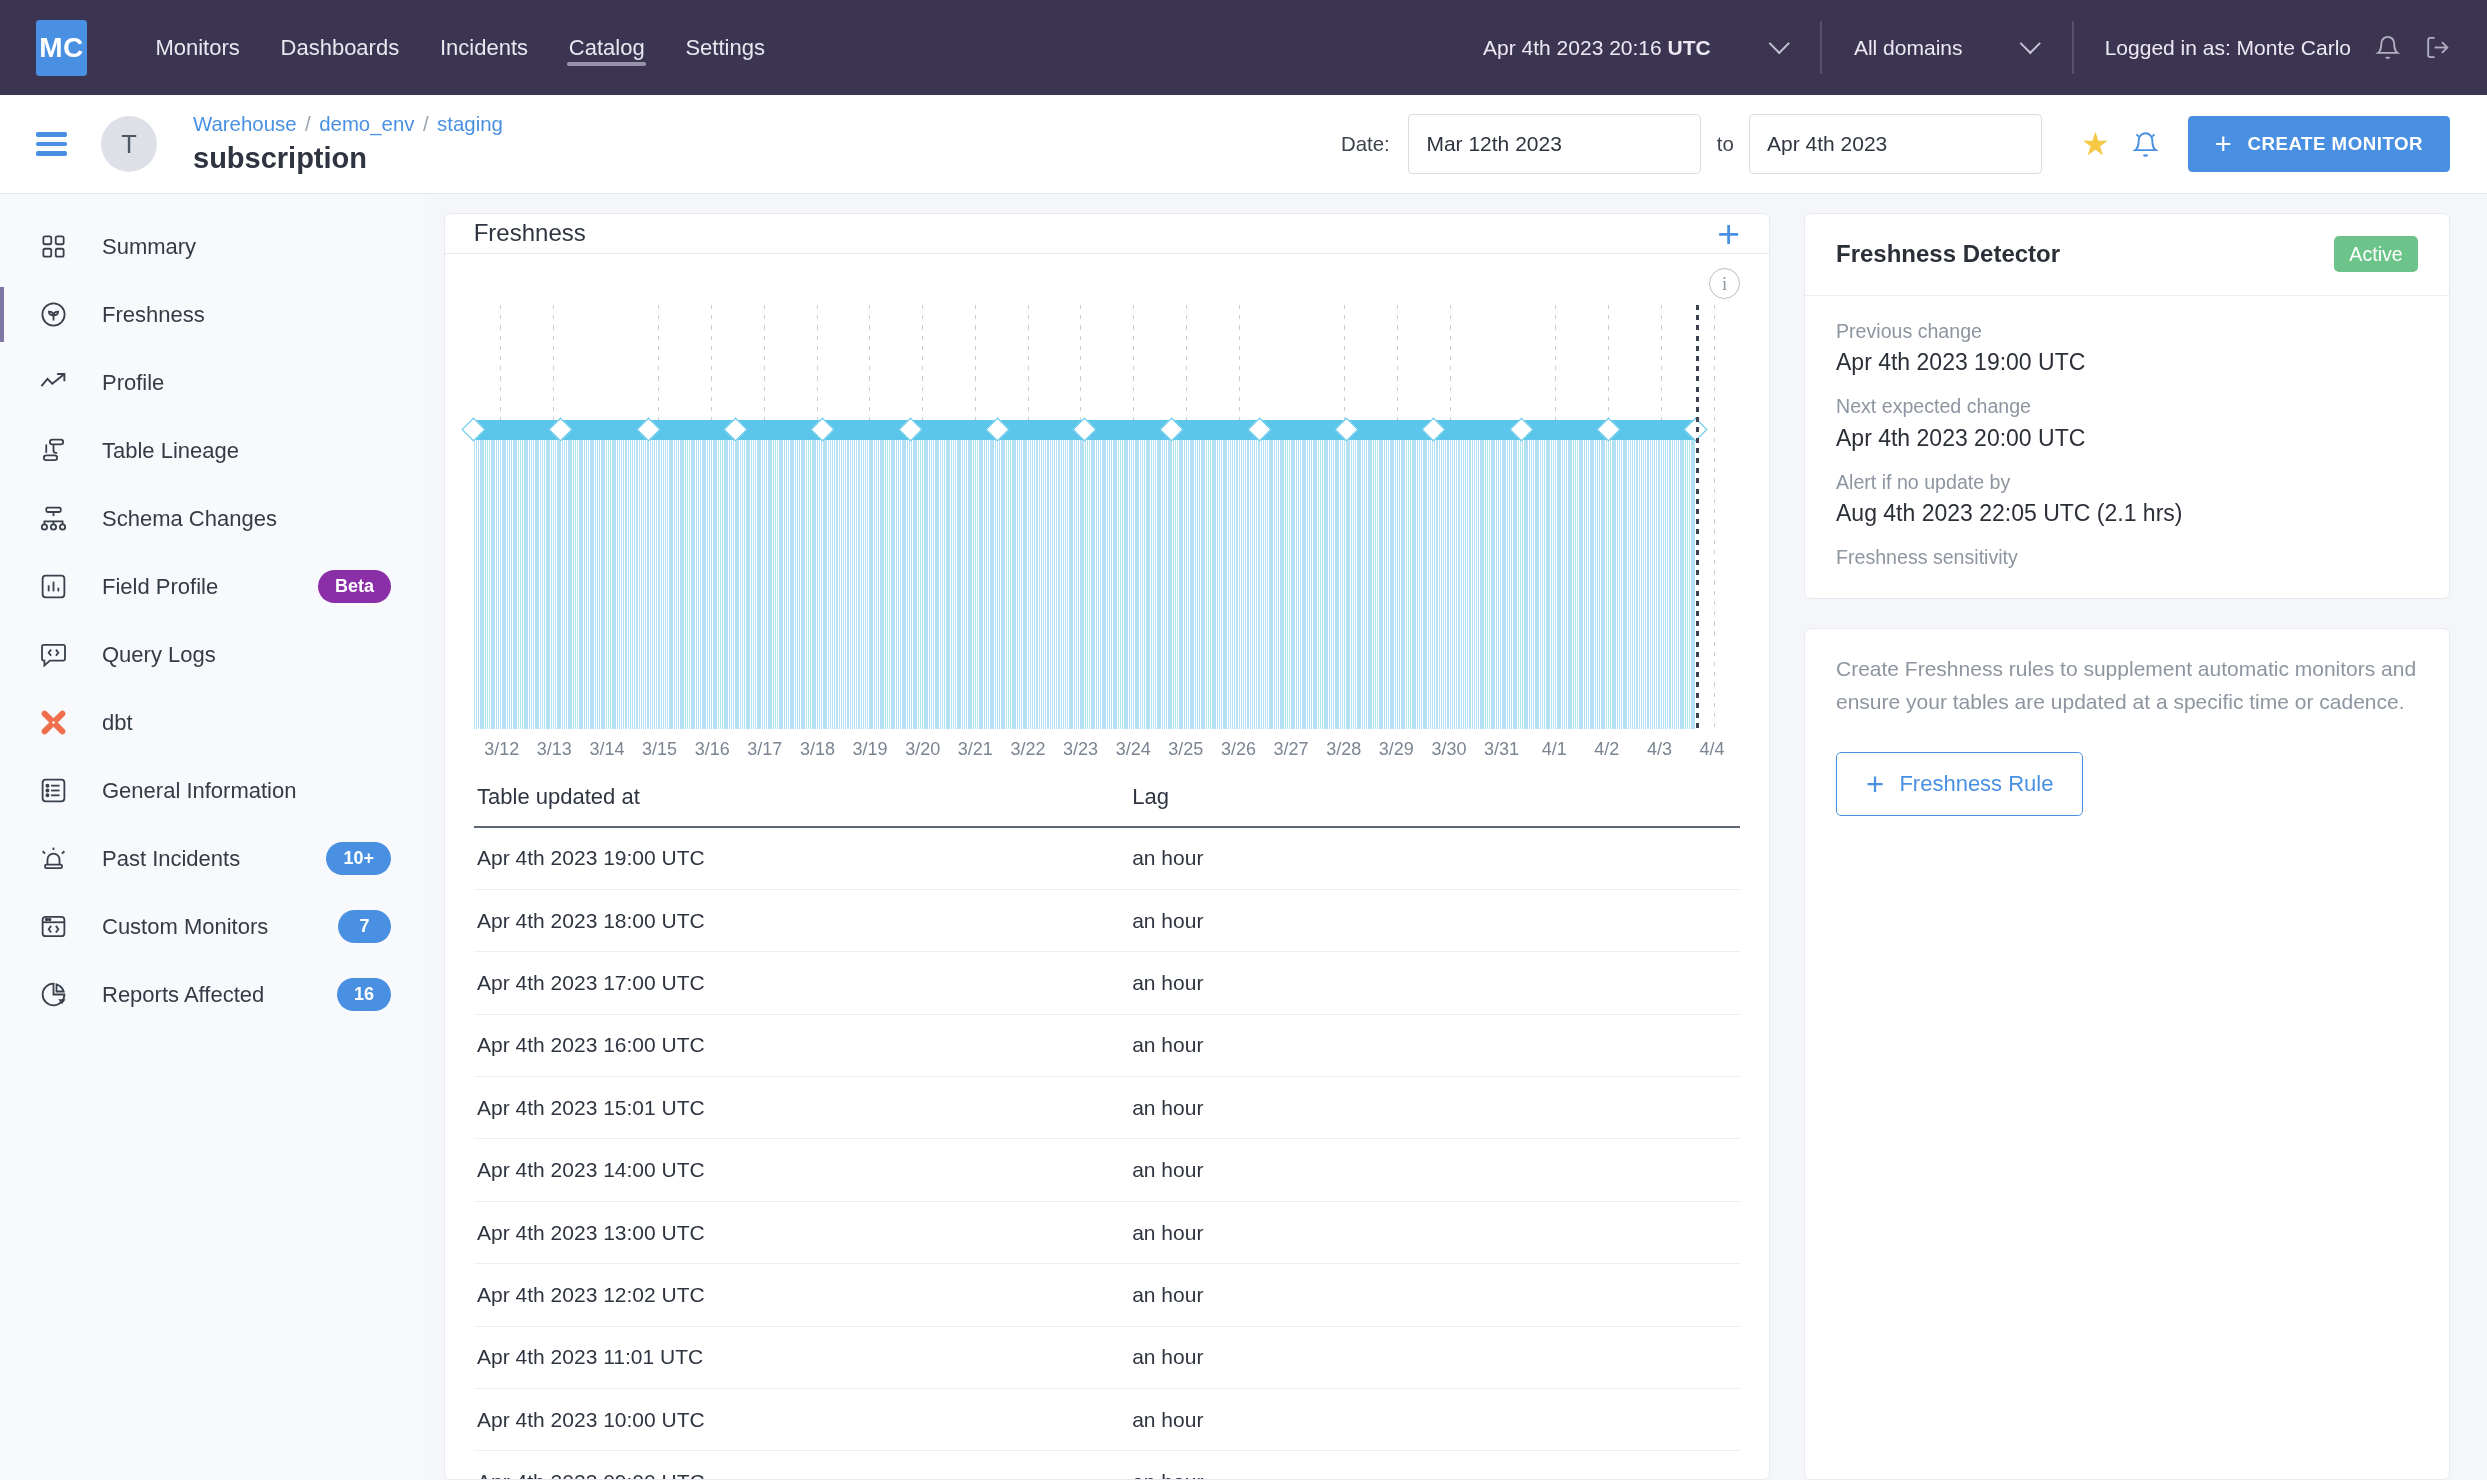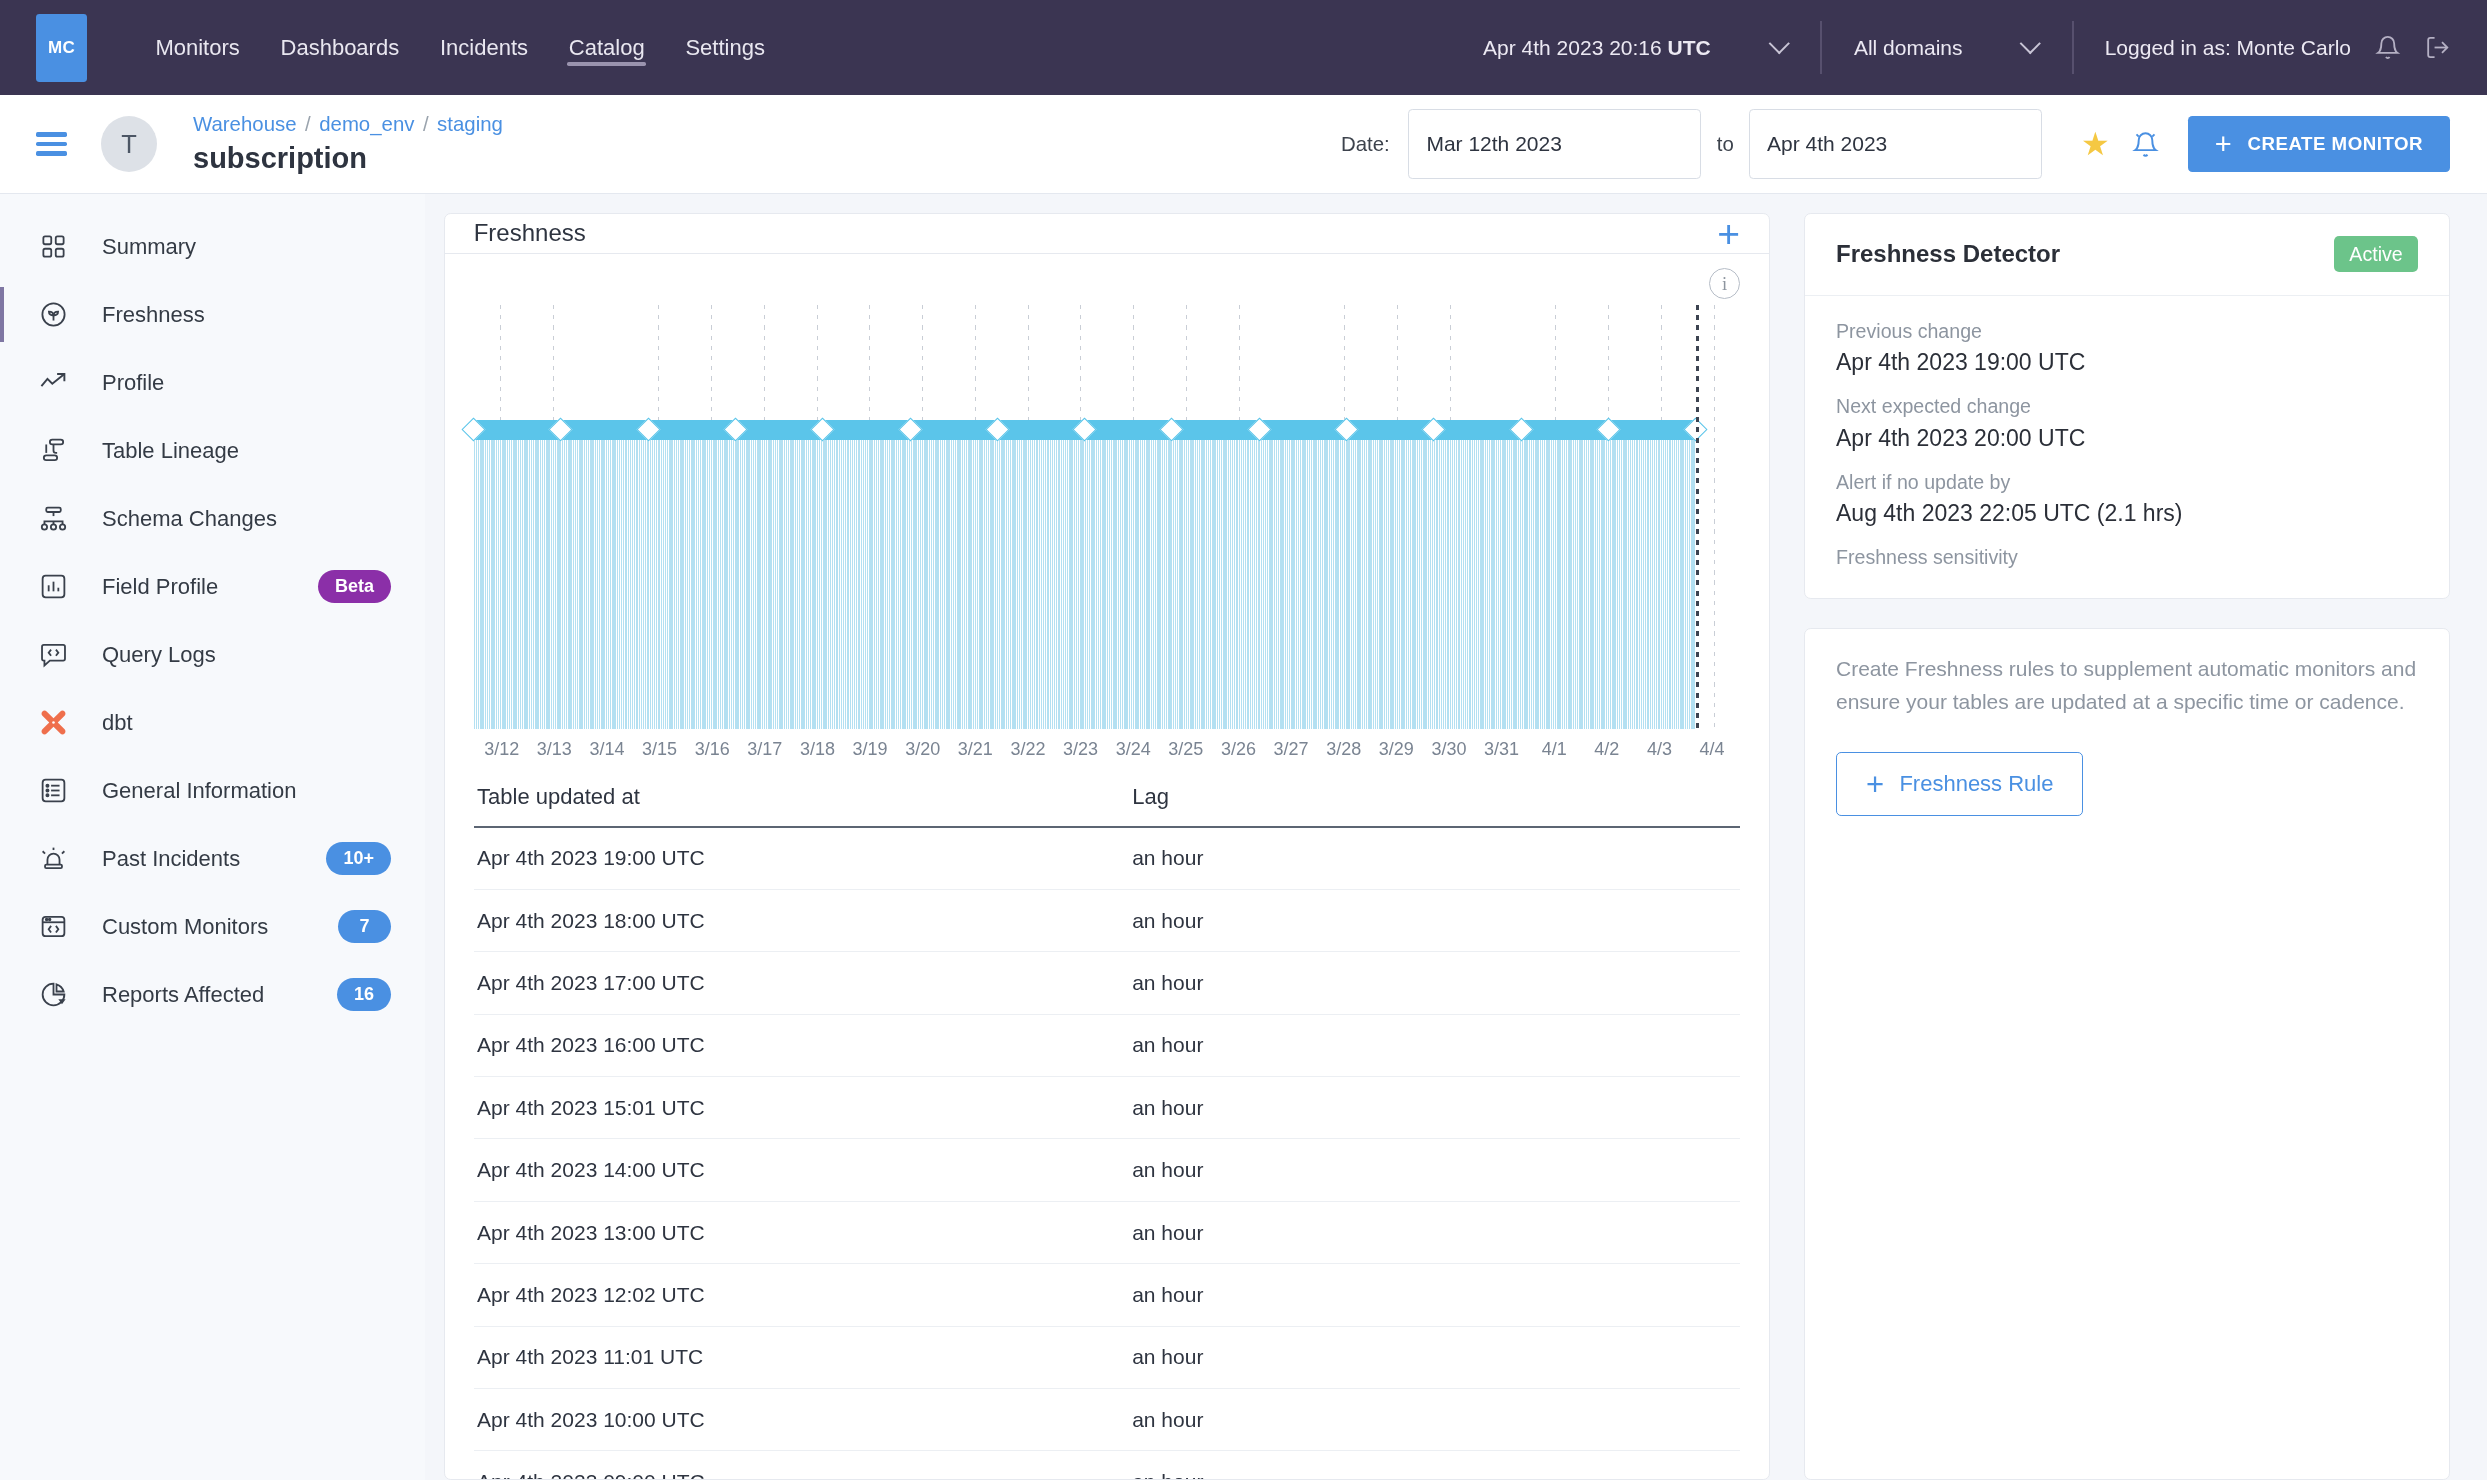--- a/index.html
+++ b/index.html
@@ -9,23 +9,23 @@
     background: #f4f6fa;
     overflow: hidden;
   }
 
   
   .topnav {
     height: 95px; background: #3b3552; display: flex; align-items: center;
     padding: 0 37px 0 36px; position: relative;
   }
   .logo {
-    width: 51px; height: 68px; background: #4a90e2; color: #fff;
+    width: 51px; height: 56px; background: #4a90e2; color: #fff;
     display: flex; align-items: center; justify-content: center;
-    font-size: 17px; font-weight: 700; border-radius: 3.4px; letter-spacing: 0.4px;
+    font-size: 28px; font-weight: 700; border-radius: 3.4px; letter-spacing: 0.4px;
   }
   .nav-links { display: flex; align-items: center; margin-left: 48px; gap: 0; }
   .nav-link {
     color: #e9e7f0; font-size: 22px; padding: 0 20.4px; position: relative;
     line-height: 95px; cursor: pointer; white-space: nowrap;
   }
   .nav-link.active::after {
     content: ""; position: absolute; left: 18.7px; right: 18.7px; bottom: 29px;
     height: 4.3px; background: #9a93ae; border-radius: 1.7px;
   }
@@ -61,21 +61,21 @@
   }
   .titleblock { margin-left: 36px; }
   .breadcrumb { font-size: 20.4px; color: #4a90e2; display: flex; gap: 8.5px; }
   .breadcrumb .sep { color: #9aa3ad; }
   .breadcrumb a { color: #4a90e2; text-decoration: none; cursor: pointer; }
   .page-title { font-size: 29px; font-weight: 700; color: #2e3440; margin-top: 5.1px; }
 
   .date-area { margin-left: auto; display: flex; align-items: center; gap: 0; }
   .date-label { font-size: 20.4px; color: #3d434d; margin-right: 18.7px; }
   .date-input {
-    width: 293px; height: 70px; border: 0.9px solid #d8dde5; border-radius: 4.3px;
+    width: 293px; height: 60px; border: 0.9px solid #d8dde5; border-radius: 4.3px;
     background: #fff; font-size: 21px; color: #2e3440; padding: 12px 17px;
     font-family: "Liberation Sans", sans-serif;
   }
   .date-to { font-size: 20.4px; color: #3d434d; margin: 0 15.3px; }
   .star { font-size: 32px; color: #f5c843; margin-left: 39px; cursor: pointer; }
   .bell2 { margin-left: 22px; cursor: pointer; display: flex; }
   .create-btn {
     margin-left: 29px; height: 56px; background: #4a90e2; color: #fff;
     border: none; border-radius: 4.3px; font-size: 18.7px; font-weight: 700;
     letter-spacing: 0.5px; padding: 0 27px; display: flex; align-items: center;

